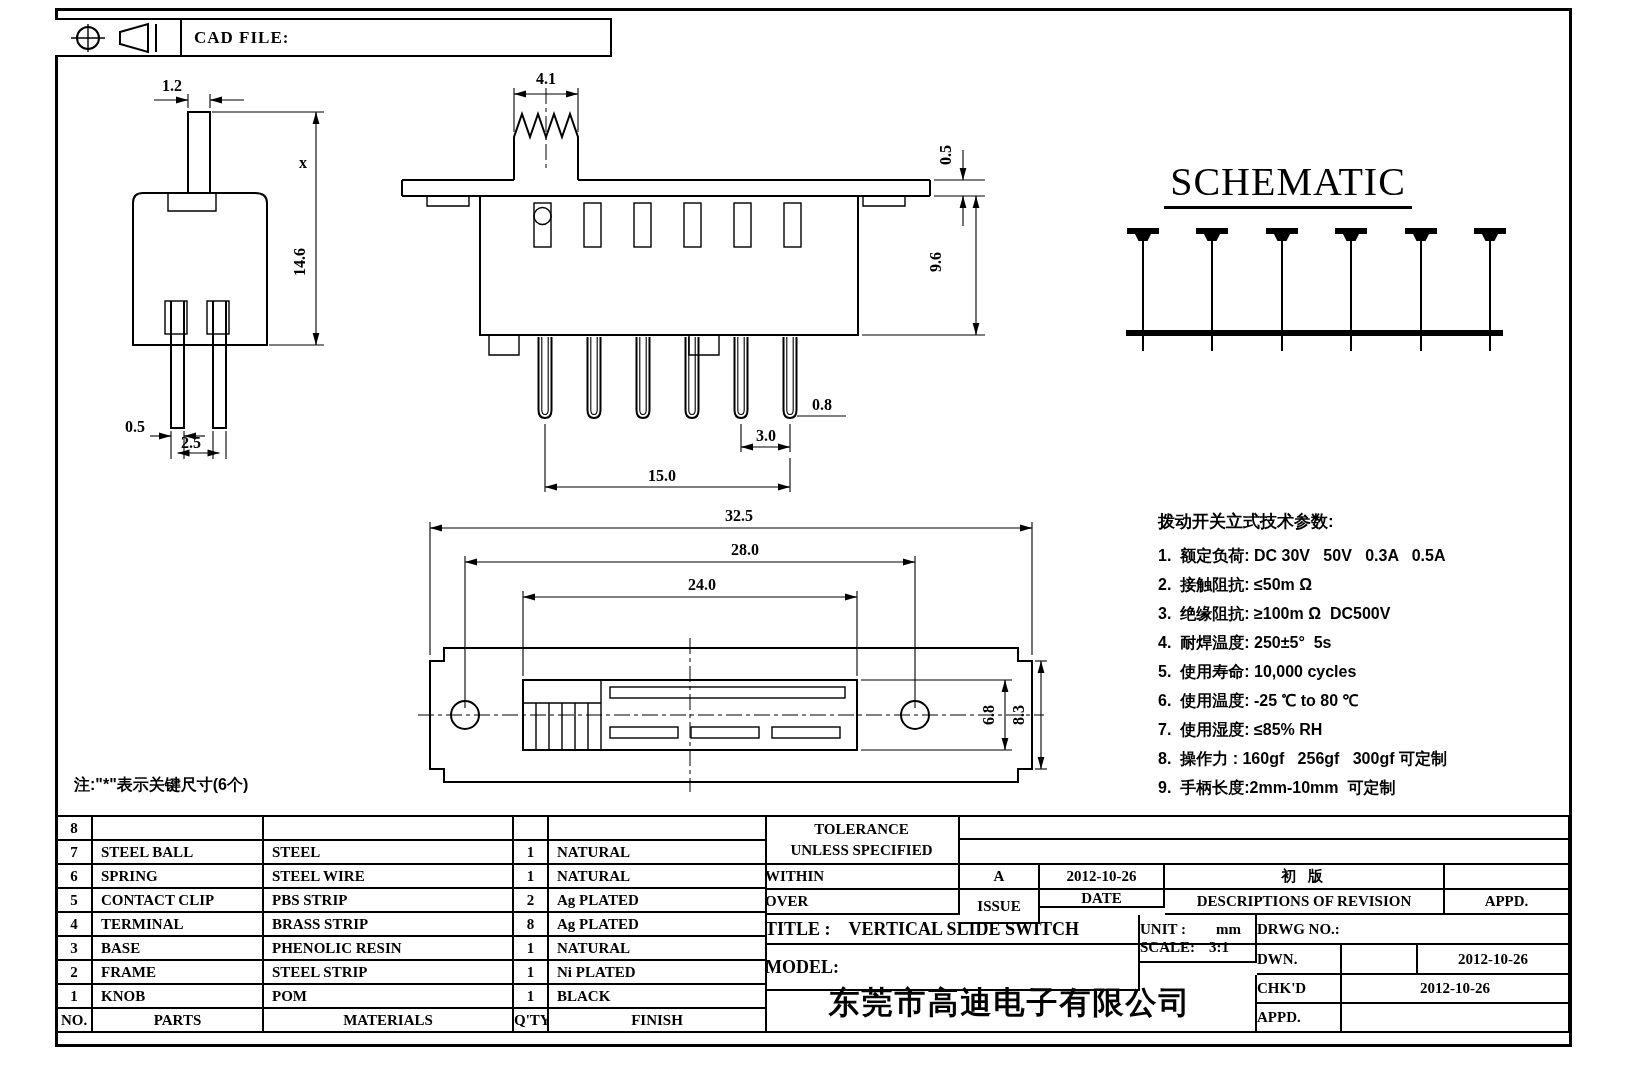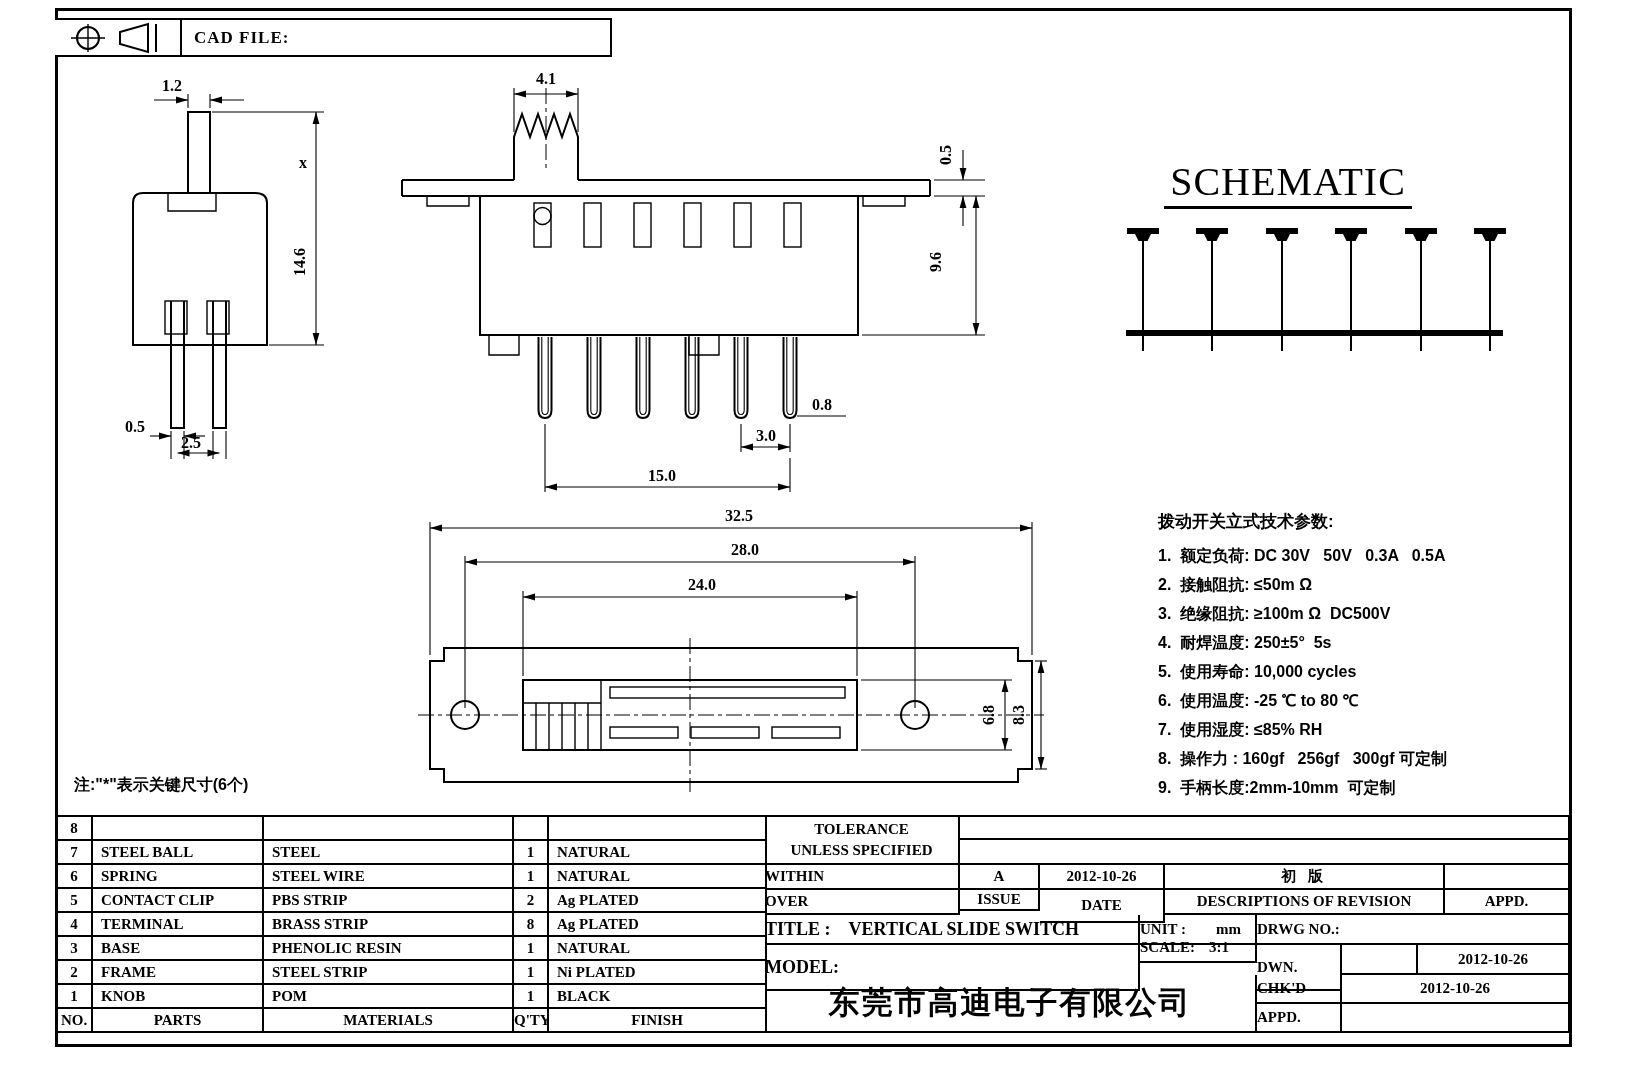--- a/index.html
+++ b/index.html
@@ -328,41 +328,41 @@
     <div class="cell top" style="left:195px;top:0;width:610px;height:25px"></div>
     <div class="cell" style="left:195px;top:25px;width:610px;height:25px"></div>
 
     <div class="cell pl" style="left:0;top:50px;width:195px;height:25px">WITHIN</div>
     <div class="cell ctr" style="left:195px;top:50px;width:80px;height:25px">A</div>
     <div class="cell ctr" style="left:275px;top:50px;width:125px;height:25px">2012-10-26</div>
     <div class="cell ctr" style="left:400px;top:50px;width:280px;height:25px;letter-spacing:4px">初  版</div>
     <div class="cell" style="left:680px;top:50px;width:125px;height:25px"></div>
 
     <div class="cell pl" style="left:0;top:75px;width:195px;height:25px">OVER</div>
-    <div class="cell ctr" style="left:195px;top:75px;width:80px;height:21px">ISSUE</div>
-    <div class="cell ctr" style="left:275px;top:75px;width:125px;height:33px">DATE</div>
+    <div class="cell ctr" style="left:195px;top:75px;width:80px;height:34px">ISSUE</div>
+    <div class="cell ctr" style="left:275px;top:75px;width:125px;height:18px">DATE</div>
     <div class="cell ctr" style="left:400px;top:75px;width:280px;height:25px">DESCRIPTIONS OF REVISION</div>
     <div class="cell ctr" style="left:680px;top:75px;width:125px;height:25px">APPD.</div>
 
     <div class="cell pl big" style="left:0;top:100px;width:375px;height:30px">
       <span>TITLE :</span>
       <span style="margin-left:18px">VERTICAL SLIDE SWITCH</span>
     </div>
     <div class="cell pl" style="left:375px;top:100px;width:117px;height:30px">
       <span>UNIT :</span>
       <span style="margin-left:30px">mm</span>
     </div>
     <div class="cell pl" style="left:492px;top:100px;width:313px;height:30px">DRWG NO.:</div>
 
     <div class="cell pl big" style="left:0;top:130px;width:375px;height:46px">MODEL:</div>
     <div class="cell pl" style="left:375px;top:118px;width:117px;height:30px">
       <span>SCALE:</span>
       <span style="margin-left:14px">3:1</span>
     </div>
-    <div class="cell pl" style="left:492px;top:130px;width:85px;height:46px">DWN.</div>
+    <div class="cell pl" style="left:492px;top:130px;width:85px;height:30px">DWN.</div>
     <div class="cell" style="left:577px;top:130px;width:76px;height:30px"></div>
     <div class="cell ctr" style="left:653px;top:130px;width:152px;height:30px">2012-10-26</div>
 
     <div class="cell company" style="left:0;top:160px;width:492px;height:58px">东莞市高迪电子有限公司</div>
     <div class="cell pl" style="left:492px;top:160px;width:85px;height:29px">CHK'D</div>
     <div class="cell ctr" style="left:577px;top:160px;width:228px;height:29px">2012-10-26</div>
     <div class="cell pl" style="left:492px;top:189px;width:85px;height:29px">APPD.</div>
     <div class="cell" style="left:577px;top:189px;width:228px;height:29px"></div>
   </div>
 

